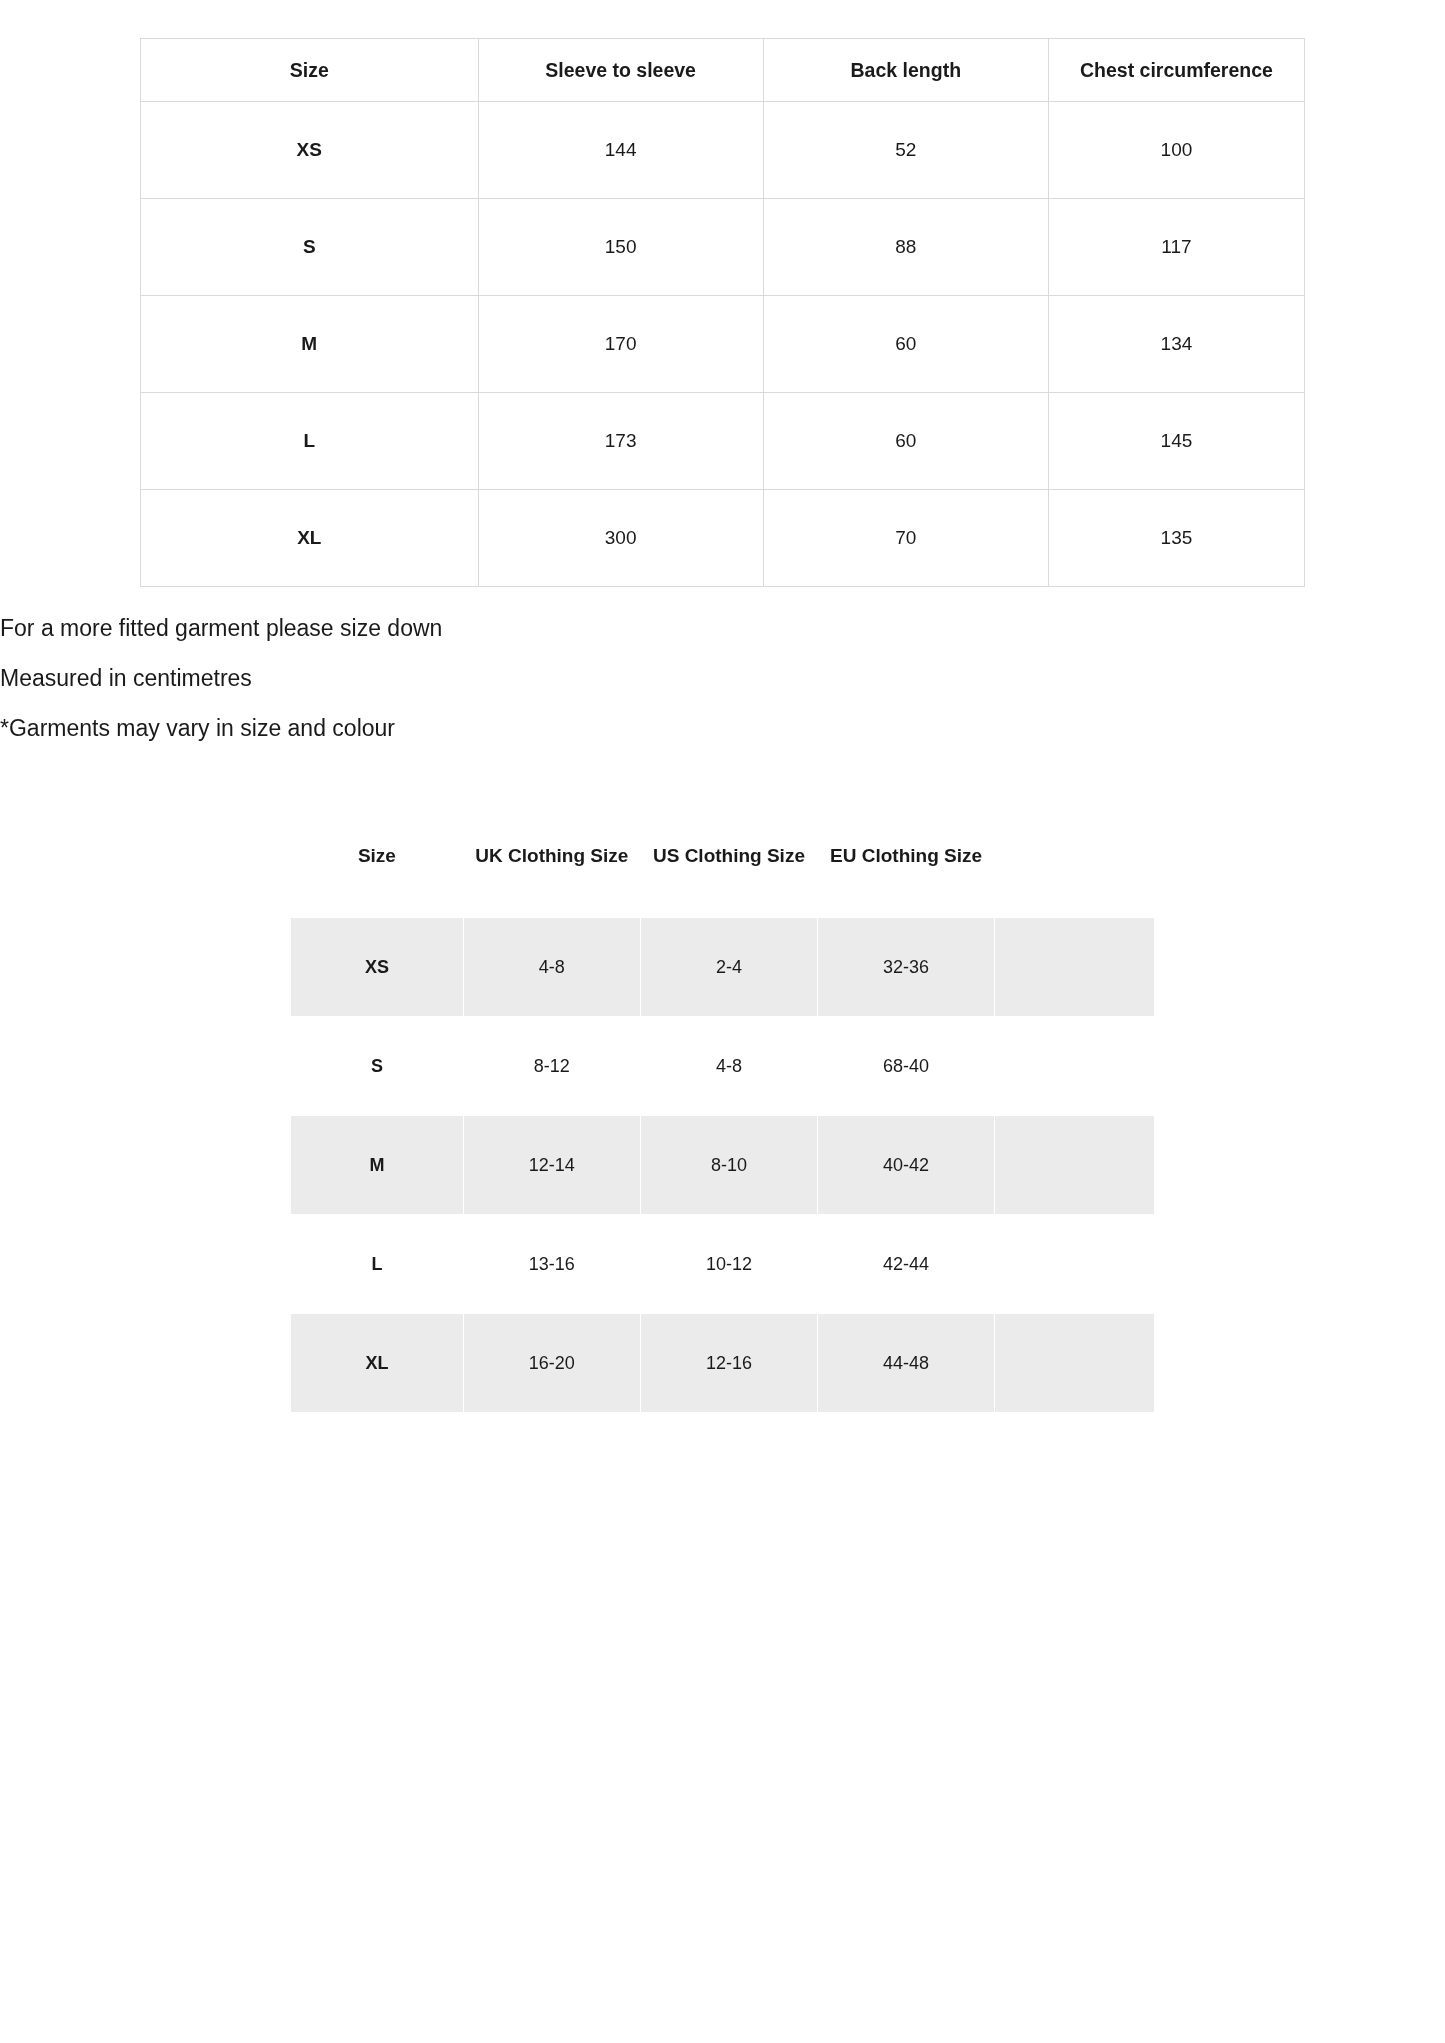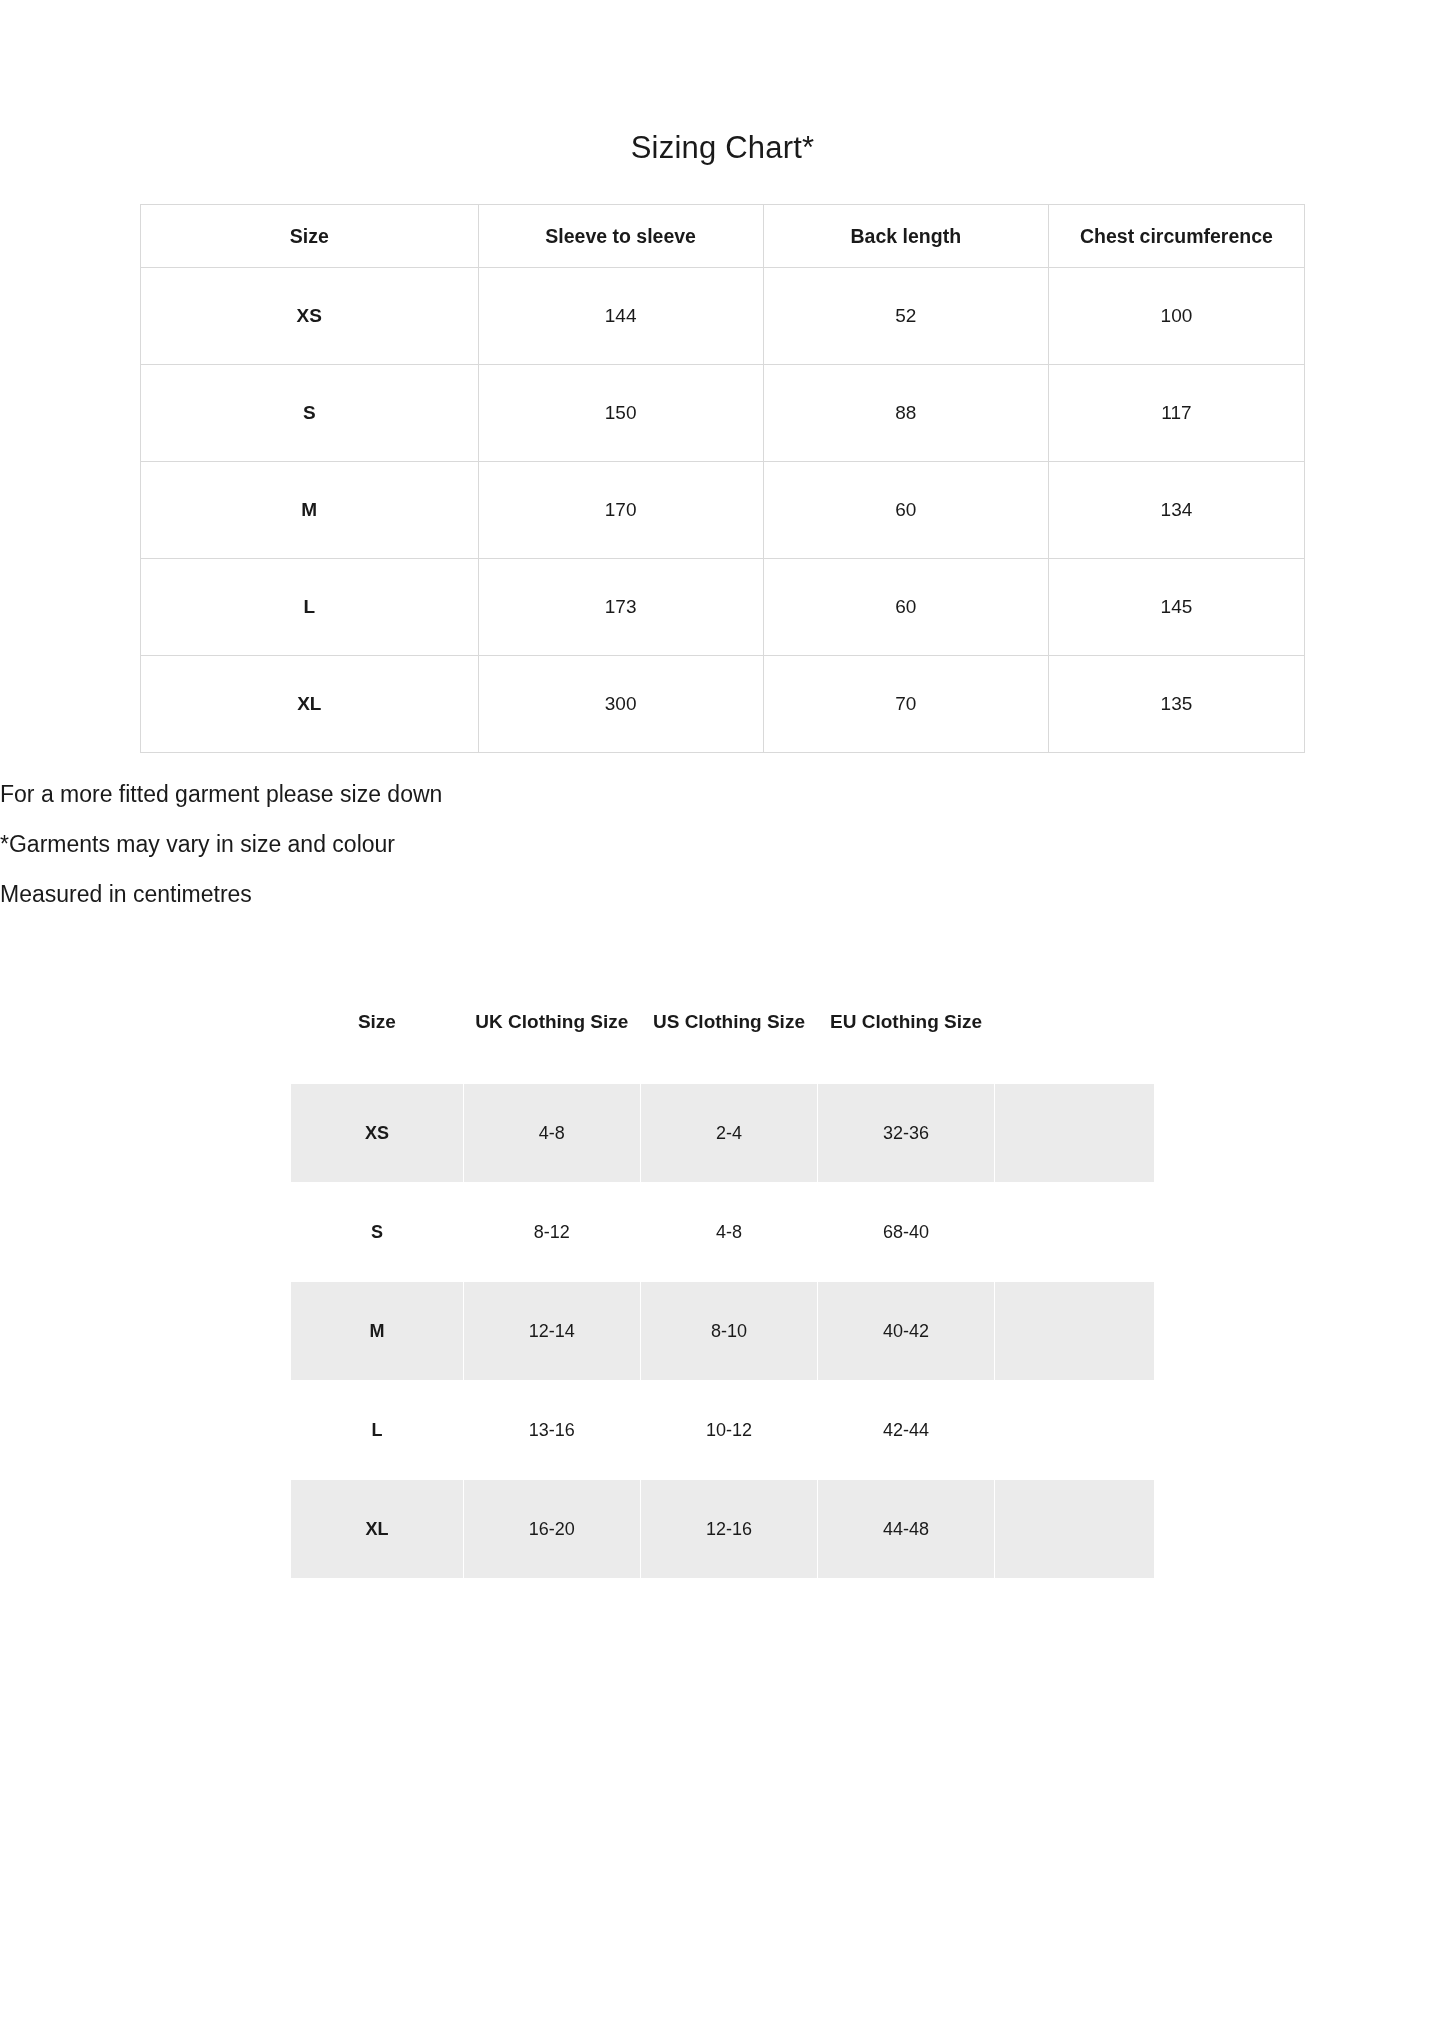--- a/index.html
+++ b/index.html
@@ -119,21 +119,20 @@
   table.convert col.k2 { width: 20.5%; }
   table.convert col.k3 { width: 20.5%; }
   table.convert col.k4 { width: 20.5%; }
   table.convert col.k5 { width: 18.5%; }
 </style>
 </head>
 <body>
 
 <div class="page">
 
-  <h1 class="title">Sizing Chart*</h1>
 
   <div class="measure-table-wrap">
     <table class="measure">
       <colgroup>
         <col class="c1">
           <col class="c2">
           <col class="c3">
           <col class="c4">
       </colgroup>
       <thead>
@@ -174,22 +173,22 @@
           <td>300</td>
           <td>70</td>
           <td>135</td>
         </tr>
       </tbody>
     </table>
   </div>
 
   <div class="notes">
     <p class="note">For a more fitted garment please size down</p>
+    <p class="note">Measured in centimetres</p>
     <p class="note">*Garments may vary in size and colour</p>
-    <p class="note">Measured in centimetres</p>
   </div>
 
   <div class="convert-table-wrap">
     <table class="convert">
       <colgroup>
         <col class="k1">
           <col class="k2">
           <col class="k3">
           <col class="k4">
           <col class="k5">

